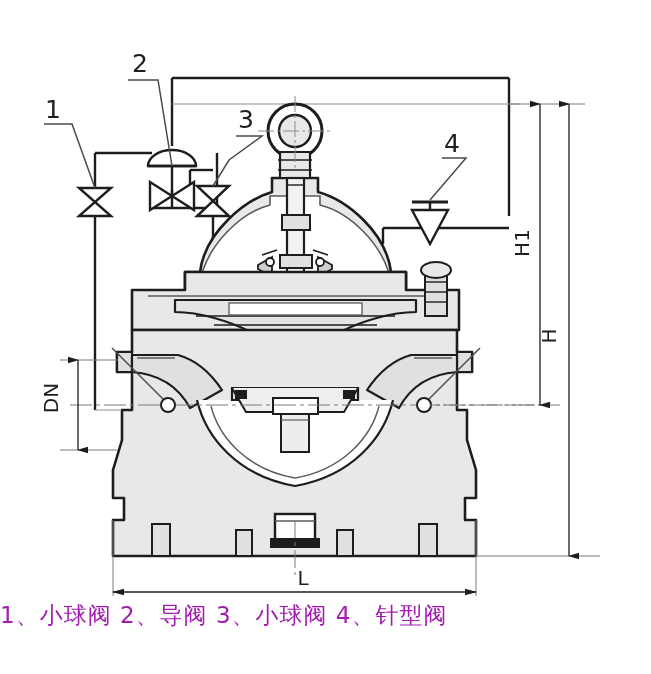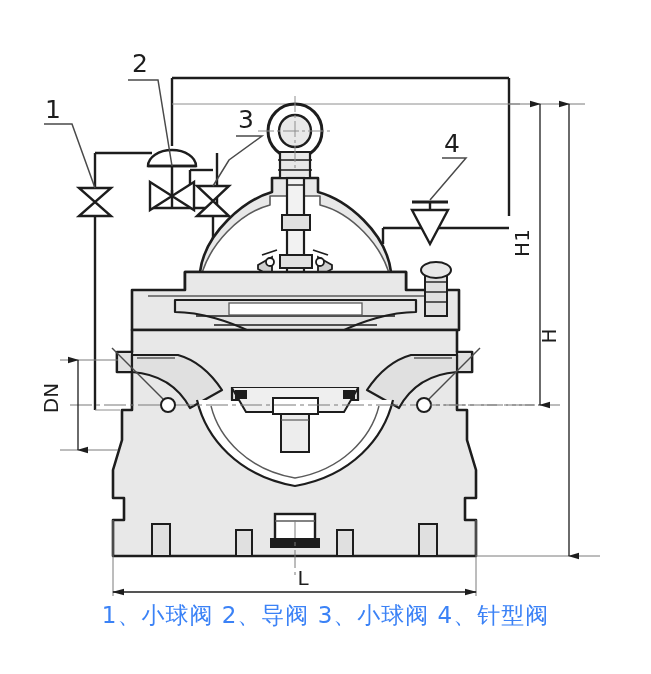--- a/index.html
+++ b/index.html
@@ -24,23 +24,22 @@
   svg#valve-svg {
     display: block;
     width: 651px;
     height: 674px;
   }
   .caption {
     position: absolute;
     left: 0;
     top: 600px;
     width: 651px;
-    text-align: center;
     font-size: 23px;
-    color: #3b82f6;
+    color: #a21caf;
     font-family: "DejaVu Sans", sans-serif;
     letter-spacing: 1px;
     white-space: nowrap;
   }
 </style>
 </head>
 <body>
 
 <div id="diagram-root">
 

